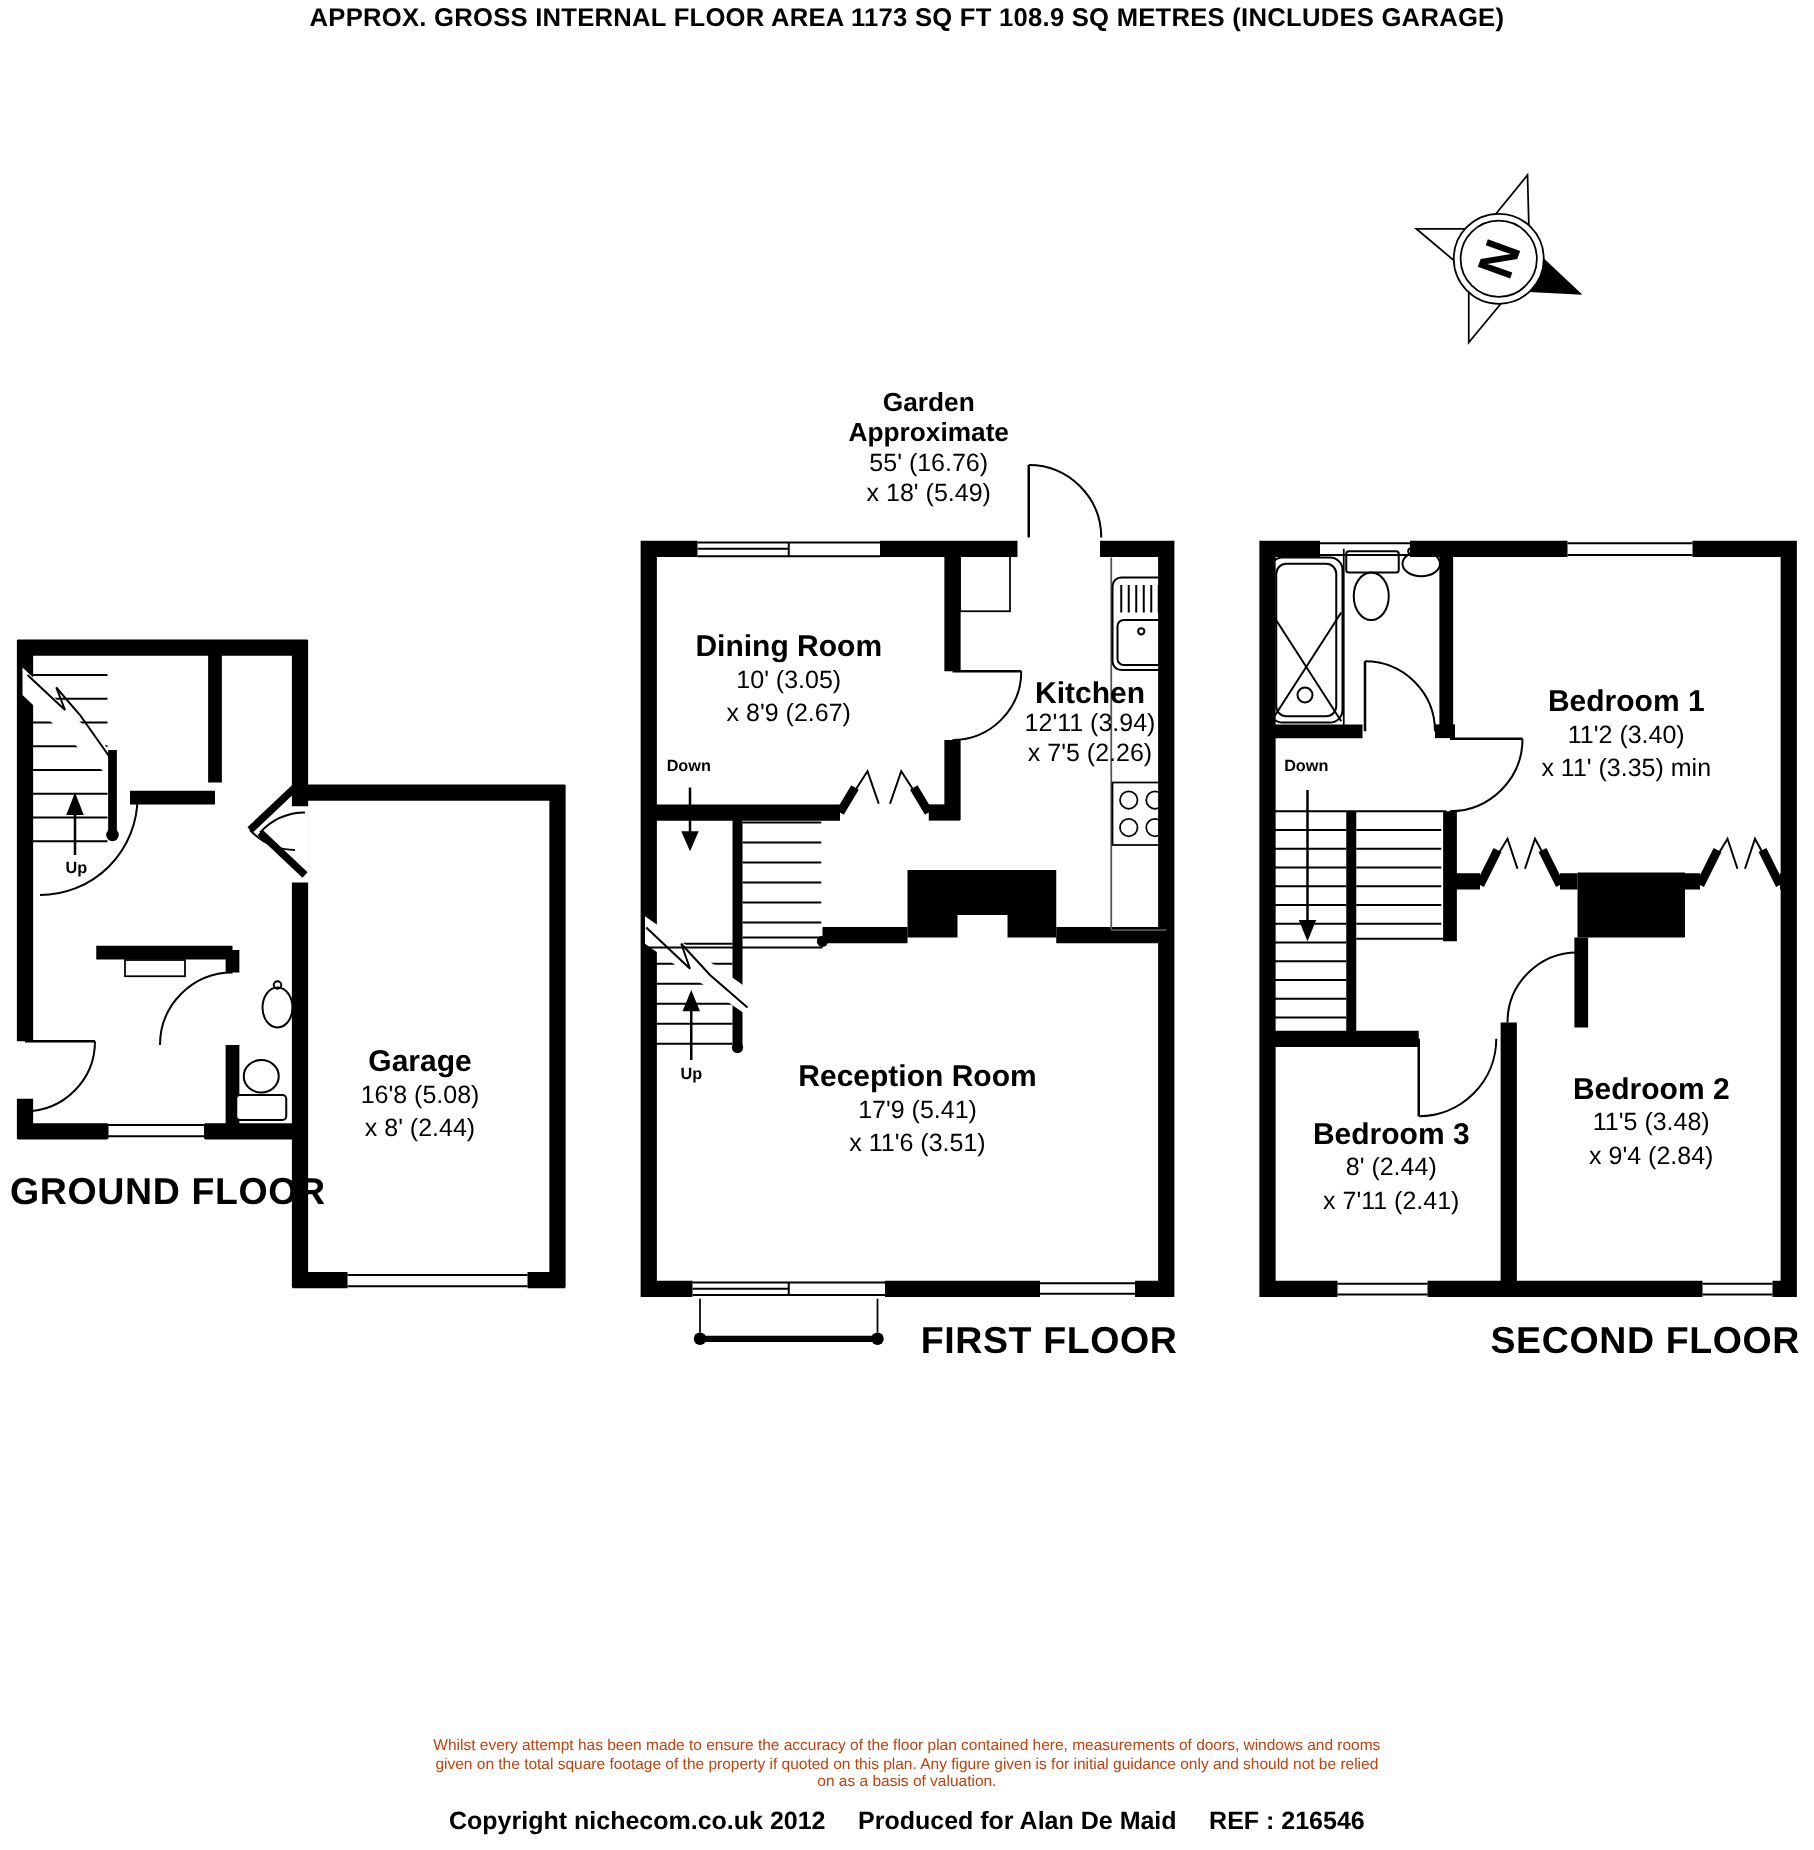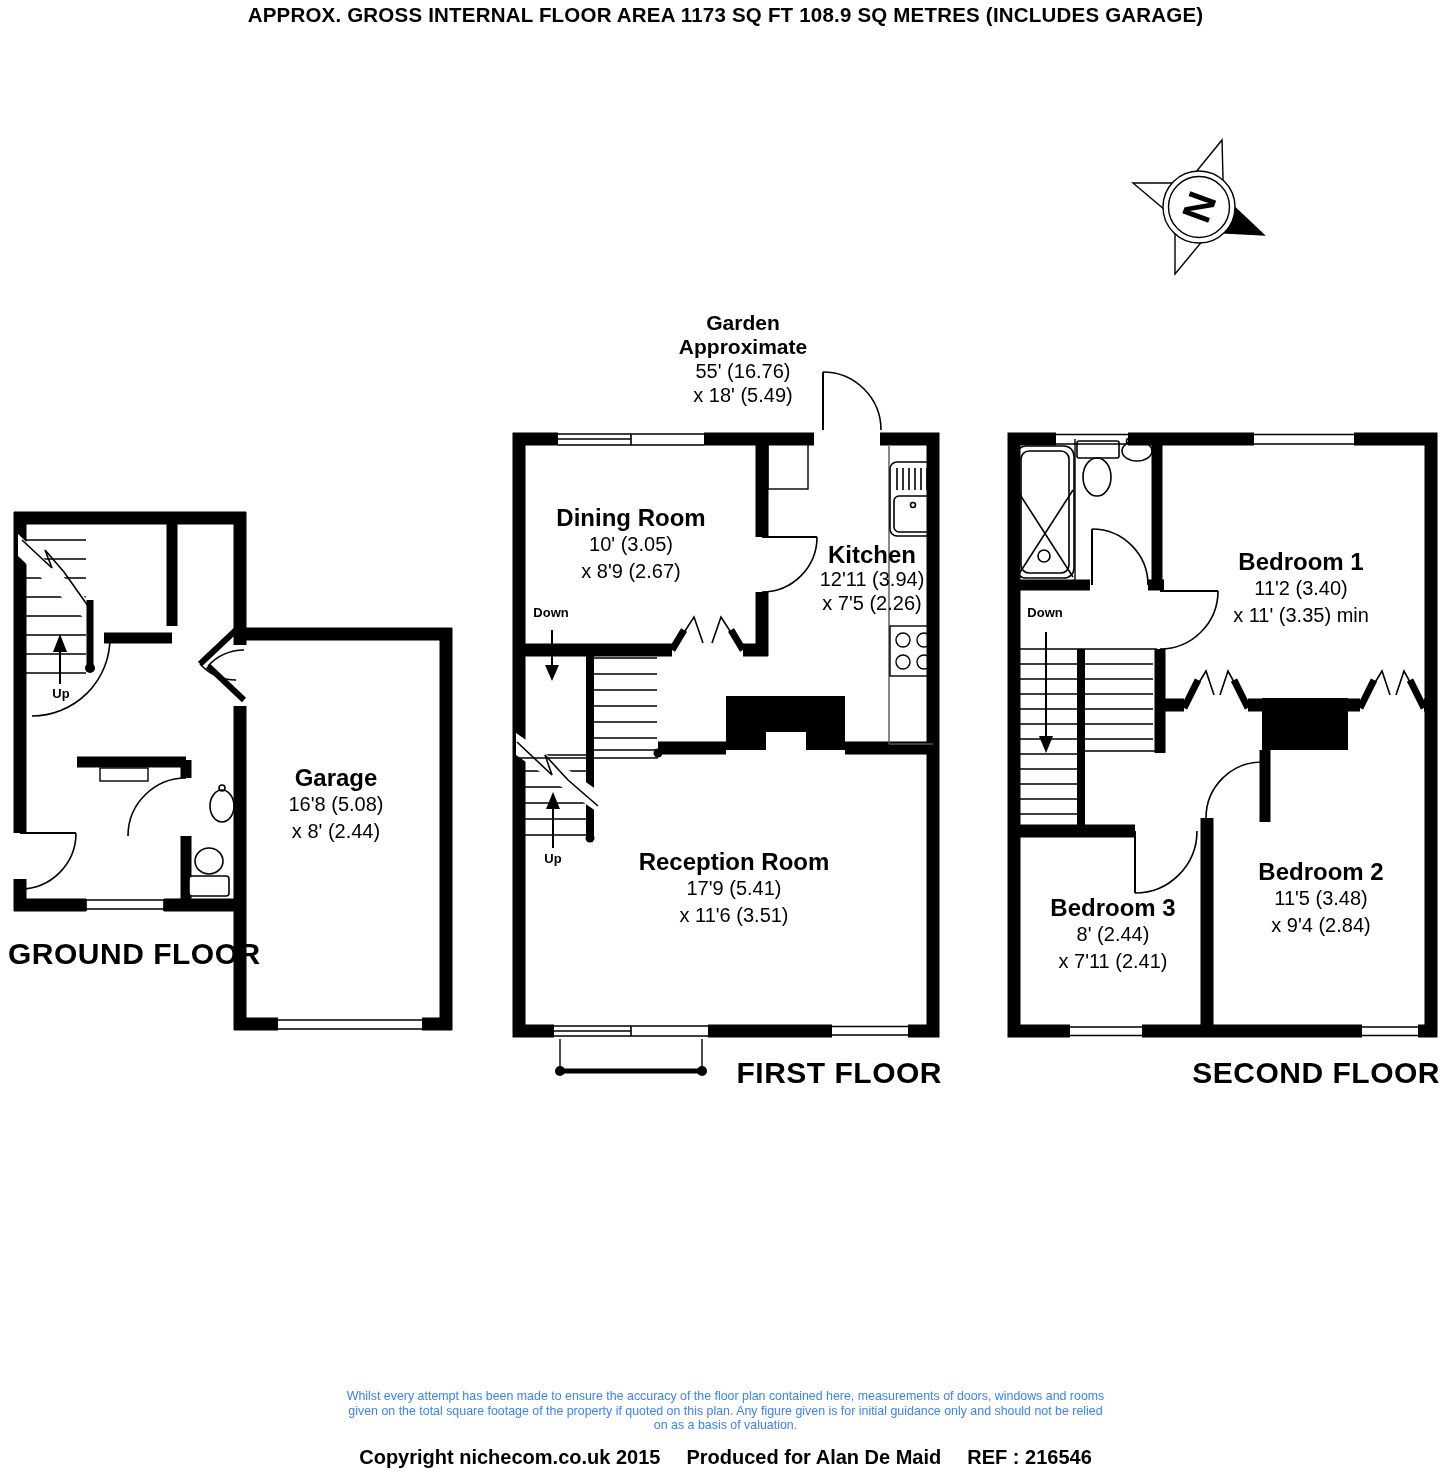--- a/index.html
+++ b/index.html
@@ -25,21 +25,21 @@
   .garden-label .gn{font-weight:bold;font-size:21px;}
   .dir-label{
     transform:translateX(-50%);font-weight:bold;font-size:13px;white-space:nowrap;
   }
   .floor-label{
     font-weight:bold;font-size:30px;letter-spacing:0.5px;white-space:nowrap;
   }
   .floor-label.right{transform:translateX(-100%);}
   .disclaimer{
     left:0;top:1389px;width:100%;text-align:center;
-    font-size:12.4px;line-height:14.6px;color:#3b82f6;
+    font-size:12.4px;line-height:14.6px;color:#c2410c;
   }
   .copyright{
     left:0;top:1446px;width:100%;text-align:center;
     font-weight:bold;font-size:20px;color:#000;
   }
   .copyright span{margin:0 13px;}
 </style>
 </head>
 <body>
 
@@ -279,21 +279,21 @@
 <div class="abs header-title">APPROX. GROSS INTERNAL FLOOR AREA 1173 SQ FT 108.9 SQ METRES (INCLUDES GARAGE)</div>
 
 <div class="abs garden-label" style="left:743px;top:311px;">
   <div class="gn">Garden</div>
   <div class="gn">Approximate</div>
   <div>55' (16.76)</div>
   <div>x 18' (5.49)</div>
 </div>
 
 <div class="abs dir-label" style="left:61px;top:686px;">Up</div>
-<div class="abs room-label" style="left:336px;top:764px;">
+<div class="abs room-label" style="left:336px;top:836px;">
   <div class="rn">Garage</div>
   <div>16'8 (5.08)</div>
   <div>x 8' (2.44)</div>
 </div>
 <div class="abs floor-label" style="left:8px;top:937px;">GROUND FLOOR</div>
 
 <div class="abs room-label" style="left:631px;top:504px;">
   <div class="rn">Dining Room</div>
   <div>10' (3.05)</div>
   <div>x 8'9 (2.67)</div>
@@ -329,14 +329,14 @@
   <div>x 9'4 (2.84)</div>
 </div>
 <div class="abs floor-label right" style="left:1440px;top:1056px;">SECOND FLOOR</div>
 
 <div class="abs disclaimer">
   <div>Whilst every attempt has been made to ensure the accuracy of the floor plan contained here, measurements of doors, windows and rooms</div>
   <div>given on the total square footage of the property if quoted on this plan. Any figure given is for initial guidance only and should not be relied</div>
   <div>on as a basis of valuation.</div>
 </div>
 <div class="abs copyright">
-  <span>Copyright nichecom.co.uk 2015</span><span>Produced for Alan De Maid</span><span>REF : 216546</span>
+  <span>Copyright nichecom.co.uk 2012</span><span>Produced for Alan De Maid</span><span>REF : 216546</span>
 </div>
 
 </body></html>

